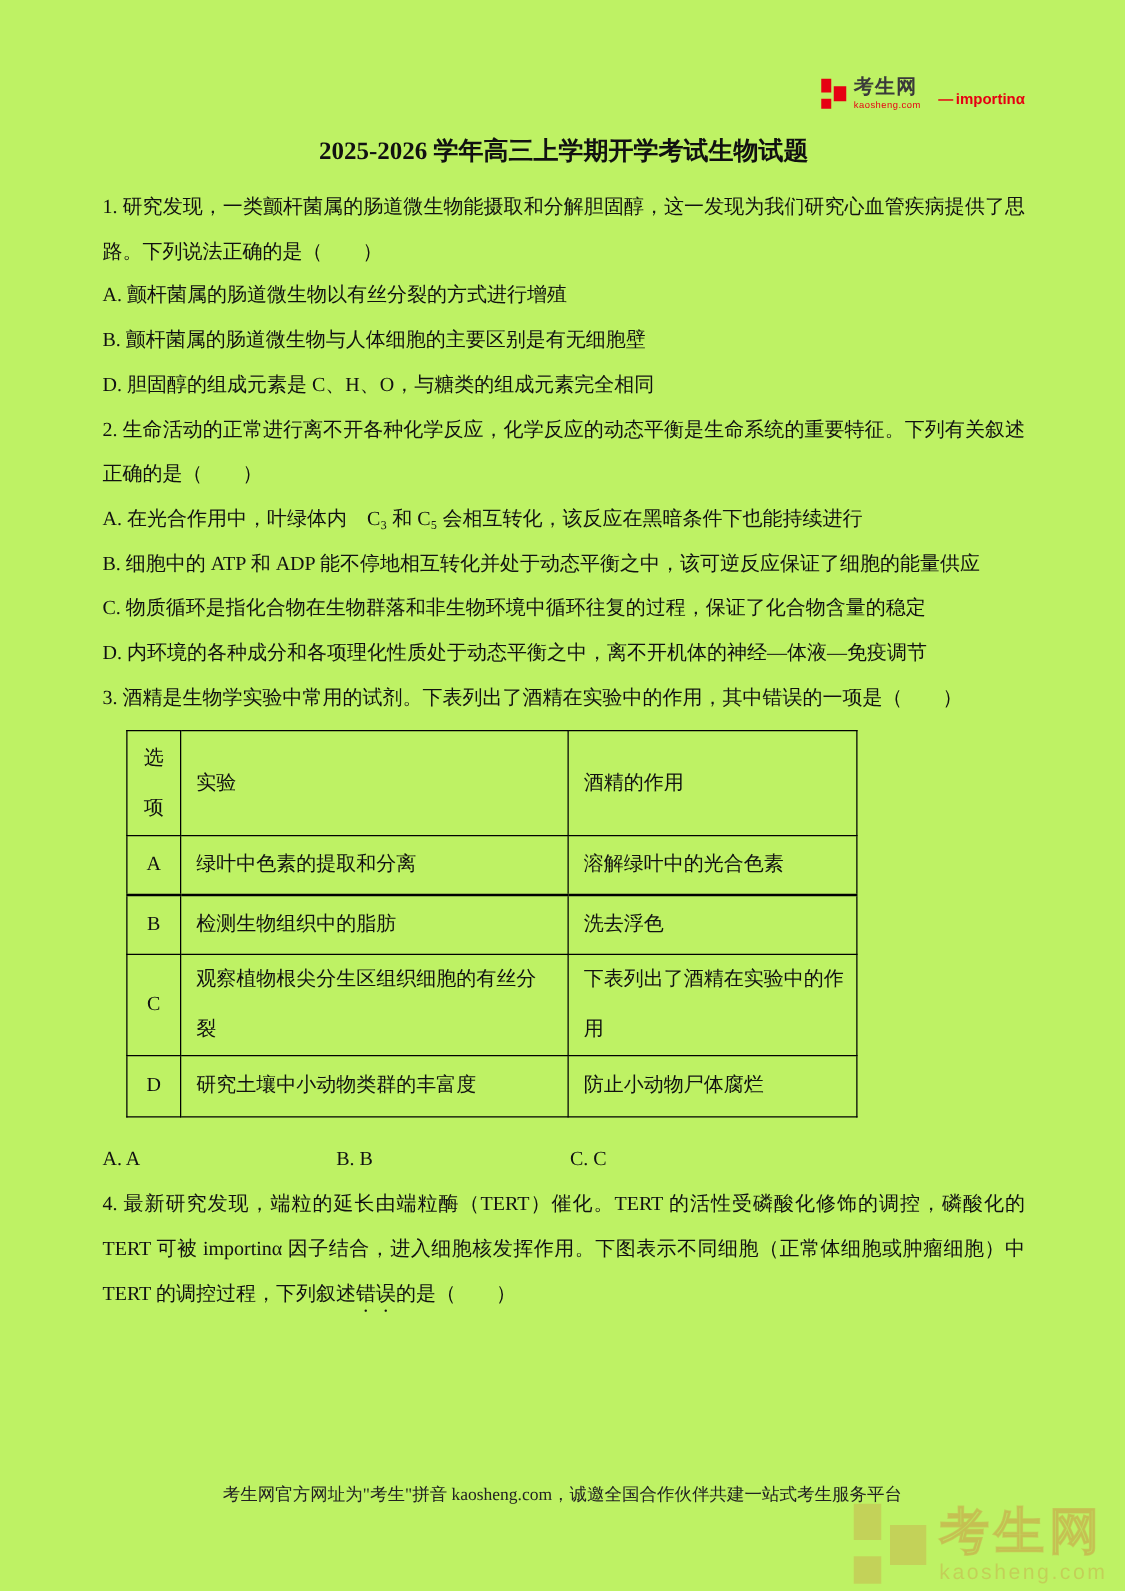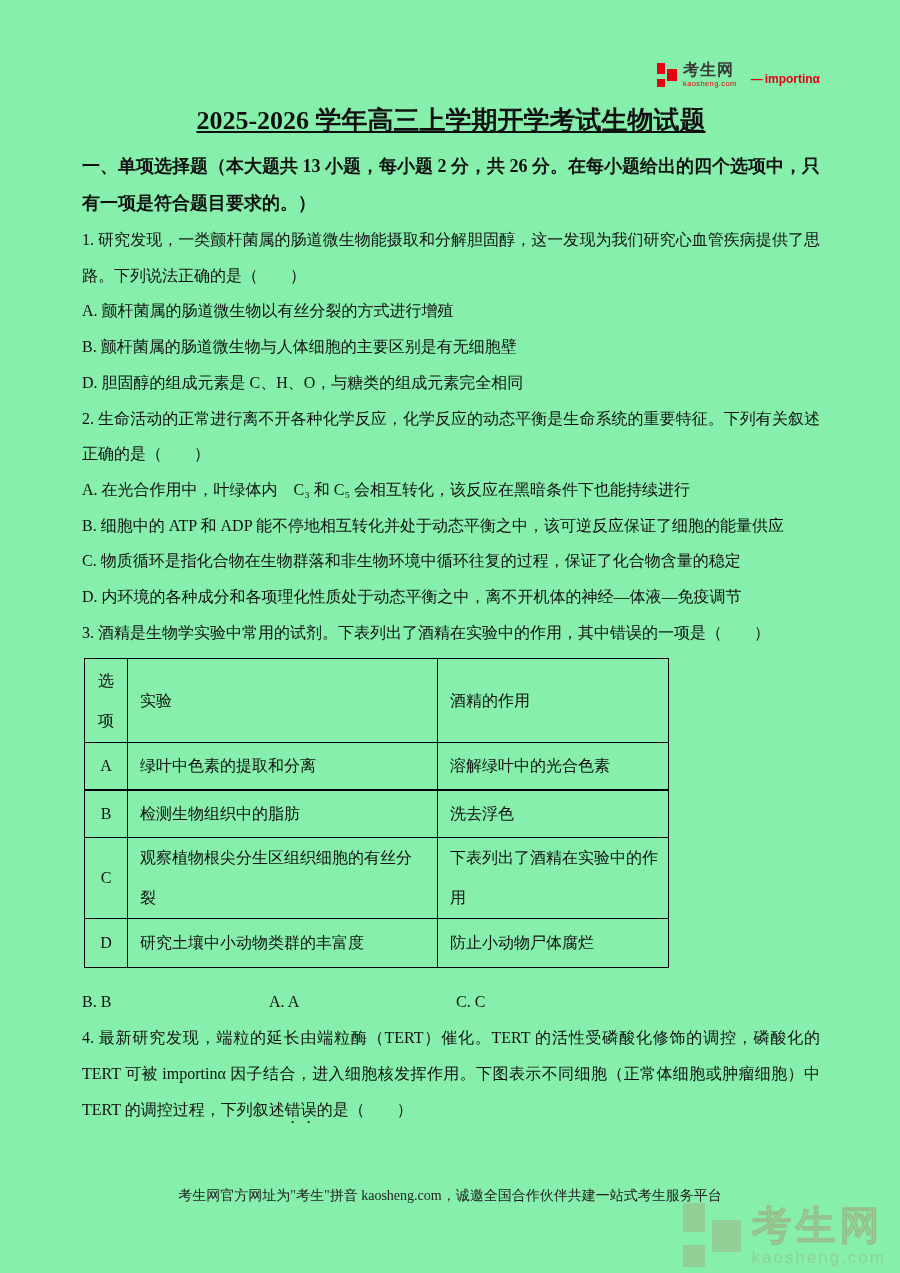--- a/index.html
+++ b/index.html
@@ -1,19 +1,19 @@
 <!DOCTYPE html>
 <html lang="zh"><head>
 <meta charset="utf-8">
 <style>
   * { box-sizing: border-box; margin: 0; padding: 0; }
   body { background: #ffffff; font-family: "Liberation Serif", "DejaVu Serif", serif; color: #111; }
   .page {
     position: relative; width: 900px; height: 1273px; margin: 0 auto;
-    background: #86efac; overflow: hidden;
+    background: #bef264; overflow: hidden;
   }
   .content { padding: 104px 80px 0 82px; }
 
   
   .brand { position: absolute; top: 62px; right: 80px; display: flex; align-items: center; gap: 6px; }
   .blocks-icon { position: relative; width: 20px; height: 24px; flex: 0 0 auto; }
   .blocks-icon i { position: absolute; background: #e60012; }
   .blocks-icon .b1 { left: 0; top: 0; width: 38%; height: 46%; }
   .blocks-icon .b2 { left: 0; bottom: 0; width: 38%; height: 34%; }
   .blocks-icon .b3 { right: 0; top: 26%; width: 50%; height: 50%; }
@@ -21,31 +21,31 @@
   .brand-name { font-size: 16px; font-weight: bold; color: #3a3a3a; letter-spacing: 1px;
                 font-family: "Liberation Sans", "DejaVu Sans", sans-serif; }
   .brand-domain { font-size: 7.5px; color: #e60012; margin-top: 2px; letter-spacing: .4px;
                   font-family: "Liberation Sans", "DejaVu Sans", sans-serif; }
   .brand-tagline { font-size: 12px; font-weight: bold; color: #e60012; margin-left: 8px;
                    align-self: flex-end; padding-bottom: 2px;
                    font-family: "Liberation Sans", "DejaVu Sans", sans-serif; }
   .brand-tagline::before { content: "—"; margin-right: 2px; }
 
   
-  .title { font-size: 26px; line-height: 34px; font-weight: bold; text-align: center; margin-bottom: 10px; text-decoration: underline; }
+  .title { font-size: 20px; line-height: 34px; font-weight: bold; text-align: center; margin-bottom: 10px; }
   .section-heading { font-size: 18px; line-height: 37px; font-weight: bold; text-align: justify; }
 
   
   .body-text { font-size: 16px; line-height: 35.7px; }
   .body-text p { text-align: justify; }
   .emph { -webkit-text-emphasis: dot; -webkit-text-emphasis-position: under left;
           text-emphasis: dot; text-emphasis-position: under left; }
 
   
-  table.q3 { border-collapse: collapse; table-layout: fixed; width: 584px; margin: 8px 0 14px 2px; }
+  table.q3 { border-collapse: collapse; table-layout: fixed; width: 584px; margin: 8px 0 14px 19px; }
   table.q3 col.c1 { width: 43px; } table.q3 col.c2 { width: 310px; } table.q3 col.c3 { width: 231px; }
   table.q3 td { border: 1px solid #000; vertical-align: middle; font-size: 16px;
                 line-height: 40px; font-weight: normal; word-break: break-all; }
   table.q3 td.cell-opt { text-align: center; padding: 0 10px; }
   table.q3 td.cell-exp { padding: 0 20px 0 12px; }
   table.q3 td.cell-use { padding: 0 10px 0 12px; }
   tr.r-head td { height: 84px; }
   tr.r-a td { height: 47px; border-bottom-width: 2.5px; }
   tr.r-b td { height: 48px; }
   tr.r-c td { height: 80px; }
@@ -85,21 +85,20 @@
       <span class="brand-name">考生网</span>
       <span class="brand-domain">kaosheng.com</span>
     </div>
     <span class="brand-tagline">importinα</span>
   </div>
 
   <div class="content">
 
     <h1 class="title">2025-2026 学年高三上学期开学考试生物试题</h1>
 
-    <p class="section-heading">一、单项选择题（本大题共 13 小题，每小题 2 分，共 26 分。在每小题给出的四个选项中，只有一项是符合题目要求的。）</p>
 
     <div class="body-text">
 
       <p>1. 研究发现，一类颤杆菌属的肠道微生物能摄取和分解胆固醇，这一发现为我们研究心血管疾病提供了思路。下列说法正确的是（　　）</p>
       <p>A. 颤杆菌属的肠道微生物以有丝分裂的方式进行增殖</p>
       <p>B. 颤杆菌属的肠道微生物与人体细胞的主要区别是有无细胞壁</p>
       <p>D. 胆固醇的组成元素是 C、H、O，与糖类的组成元素完全相同</p>
 
       <p>2. 生命活动的正常进行离不开各种化学反应，化学反应的动态平衡是生命系统的重要特征。下列有关叙述正确的是（　　）</p>
       <p>A. 在光合作用中，叶绿体内　C₃ 和 C₅ 会相互转化，该反应在黑暗条件下也能持续进行</p>
@@ -138,22 +137,22 @@
         </tr>
         <tr class="r-d">
           <td class="cell-opt">D</td>
           <td class="cell-exp">研究土壤中小动物类群的丰富度</td>
           <td class="cell-use">防止小动物尸体腐烂</td>
         </tr>
       </tbody>
         </table>
 
       <div class="answer-row">
+        <span>A. A</span>
         <span>B. B</span>
-        <span>A. A</span>
         <span>C. C</span>
       </div>
 
       <p><span>4. 最新研究发现，端粒的延长由端粒酶（TERT）催化。TERT 的活性受磷酸化修饰的调控，磷酸化的 TERT 可被 importinα 因子结合，进入细胞核发挥作用。下图表示不同细胞（正常体细胞或肿瘤细胞）中 TERT 的调控过程，下列叙述</span><span class="emph">错误</span><span>的是（　　）</span></p>
 
     </div>
   </div>
 
   <div class="footer">考生网官方网址为"考生"拼音 kaosheng.com，诚邀全国合作伙伴共建一站式考生服务平台</div>
 

